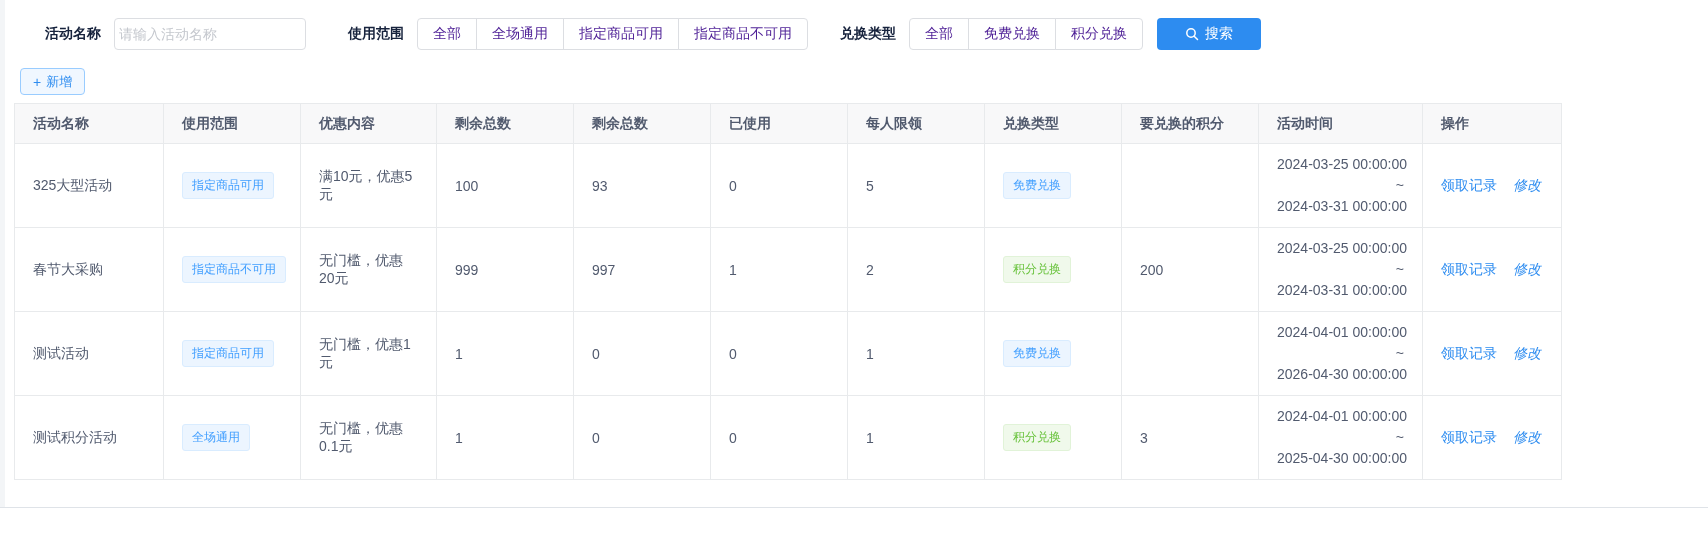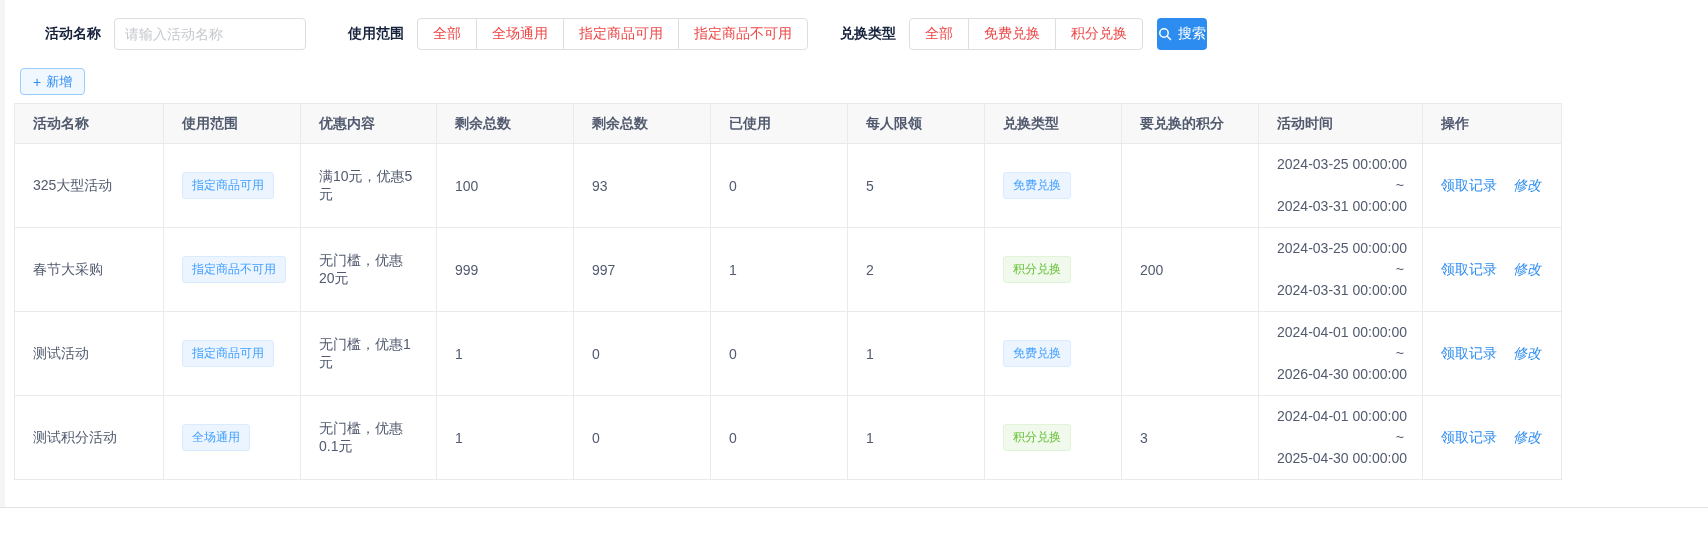--- a/index.html
+++ b/index.html
@@ -9,28 +9,28 @@
   .left-edge { position: absolute; left: 0; top: 0; width: 5px; height: 508px; background: #f3f5f7; }
   .bottom-line { position: absolute; left: 0; top: 507px; width: 1708px; height: 0; border-top: 1px solid #dfe3e8; }
 
   
   .filter-bar { display: flex; align-items: center; padding: 18px 0 0 45px; }
   .filter-item { display: flex; align-items: center; }
   .fi-scope { margin-left: 42px; }
   .fi-type { margin-left: 32px; }
   .flabel { font-weight: bold; color: #17233d; font-size: 14px; margin-right: 13px; white-space: nowrap; }
   .finput { width: 192px; height: 32px; border: 1px solid #dcdee2; border-radius: 4px;
-    padding: 0 10px; font-size: 14px; color: #515a6e; outline: none; font-family: inherit; }
+    padding: 0 4px; font-size: 14px; color: #515a6e; outline: none; font-family: inherit; }
   .finput::placeholder { color: #c5c8ce; }
   .btn-group { display: flex; }
   .gbtn { height: 32px; padding: 0 15px; background: #fff; border: 1px solid #dcdee2;
-    color: #ef4444; font-size: 14px; margin-left: -1px; cursor: pointer; font-family: inherit; white-space: nowrap; }
+    color: #4c1d95; font-size: 14px; margin-left: -1px; cursor: pointer; font-family: inherit; white-space: nowrap; }
   .gbtn:first-child { border-radius: 4px 0 0 4px; margin-left: 0; }
   .gbtn:last-child { border-radius: 0 4px 4px 0; }
-  .search-btn { display: inline-flex; align-items: center; gap: 6px; height: 32px; padding: 0 1px;
+  .search-btn { display: inline-flex; align-items: center; gap: 6px; height: 32px; padding: 0 28px;
     margin-left: 14px; background: var(--accent, #2d8cf0); color: #fff; border: none;
     border-radius: 4px; font-size: 14px; cursor: pointer; font-family: inherit; }
 
   
   .add-btn { display: inline-flex; align-items: center; gap: 5px; margin: 18px 0 0 20px;
     height: 27px; padding: 0 12px; background: #f0f7ff; border: 1px solid #99ccff;
     border-radius: 4px; color: var(--accent, #2d8cf0); font-size: 13px; cursor: pointer; font-family: inherit; }
   .plus-glyph { font-size: 14px; line-height: 1; }
 
   

